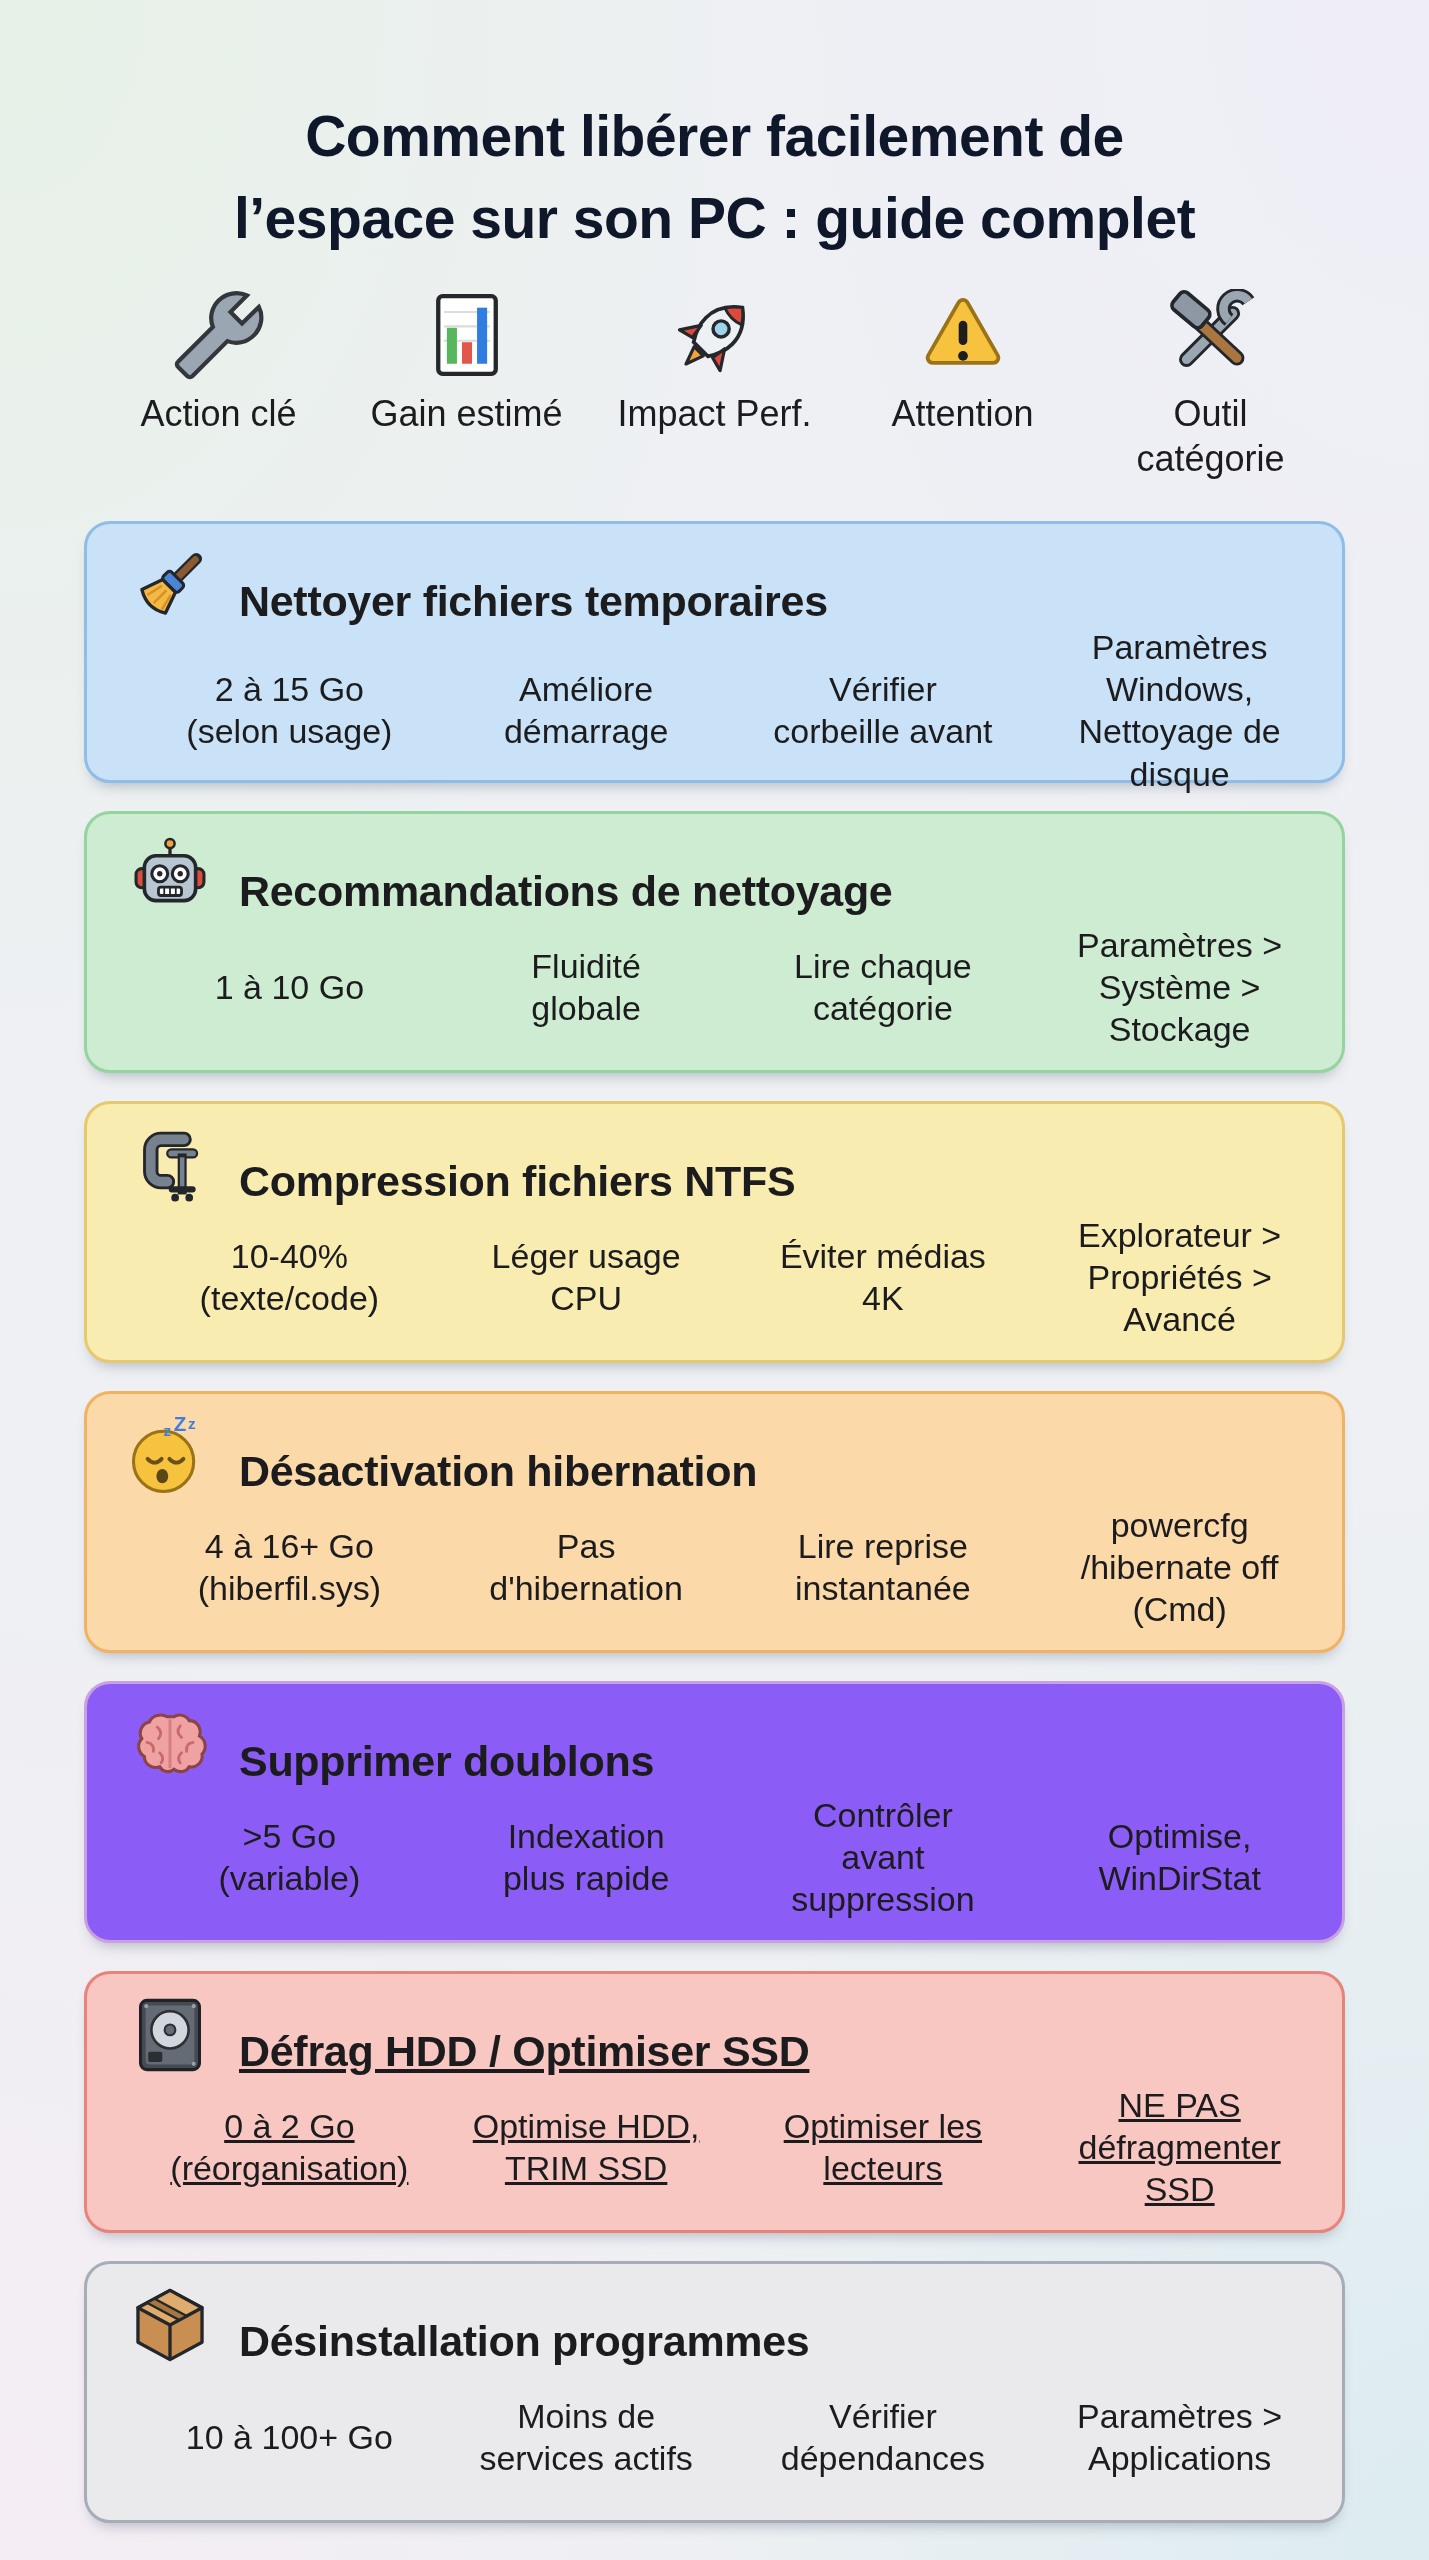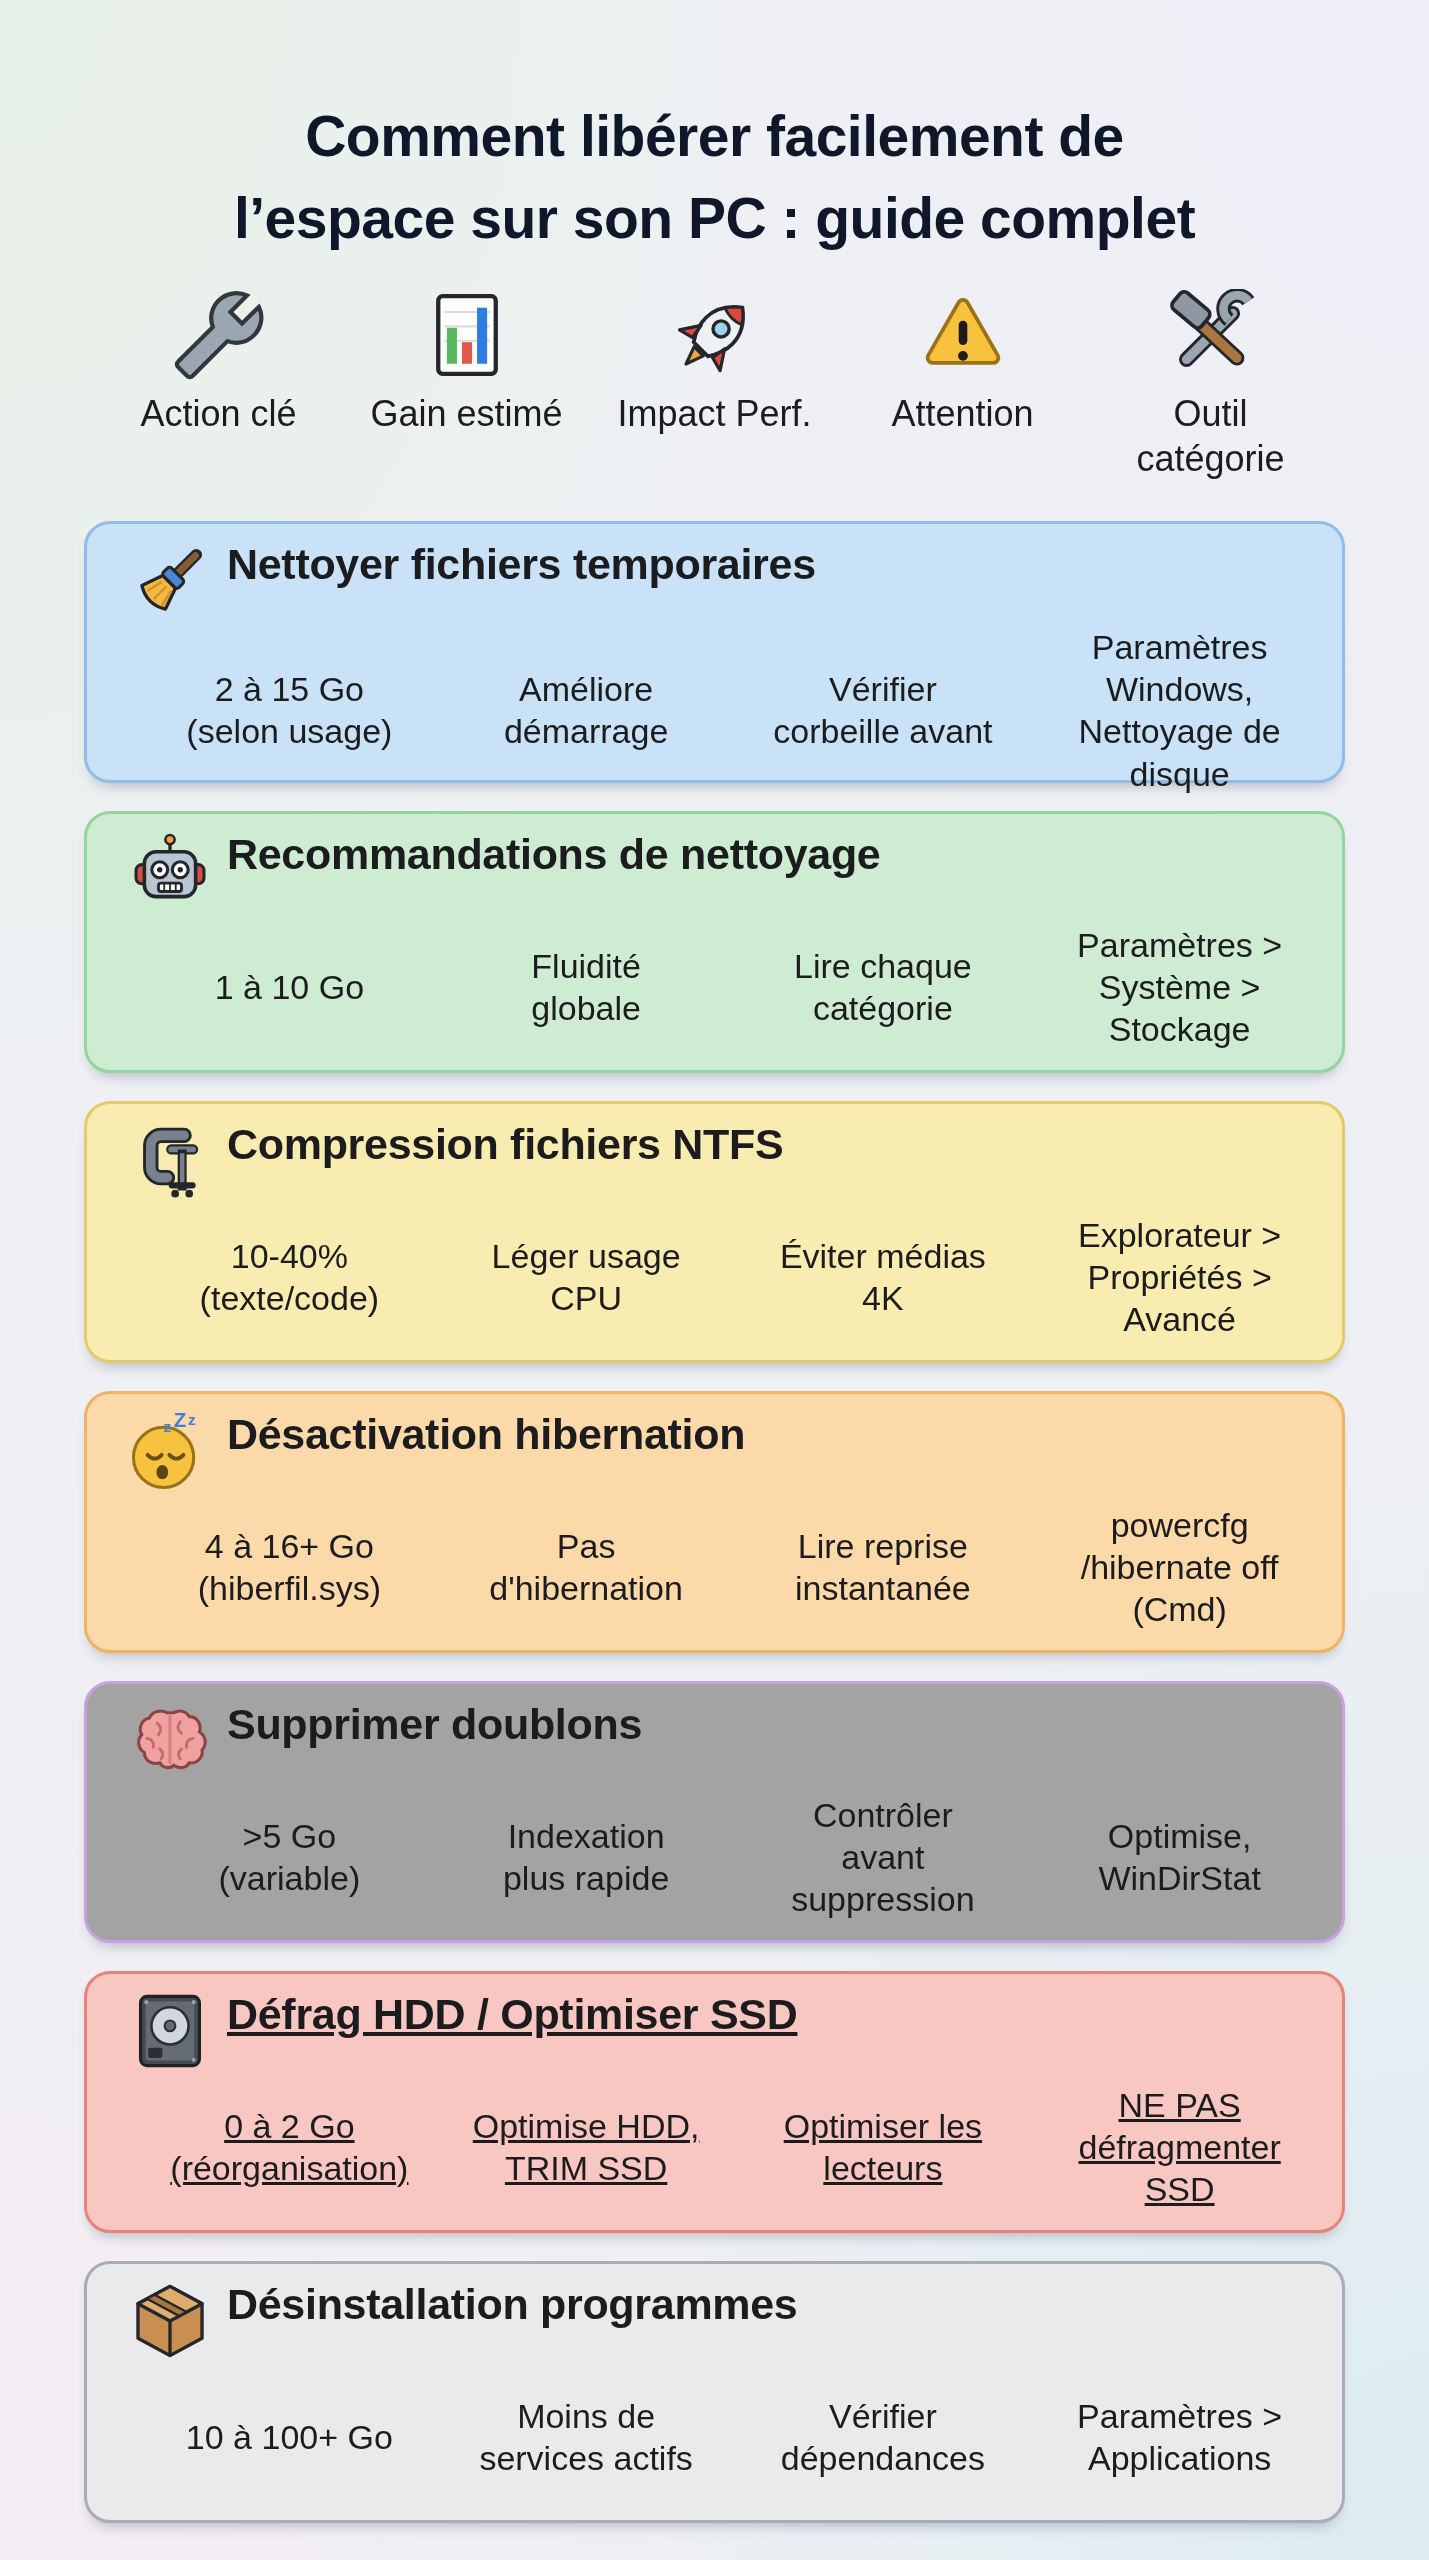--- a/index.html
+++ b/index.html
@@ -25,21 +25,21 @@
   .legend-icon svg{width:100%;height:100%;display:block;}
   .legend-label{margin-top:10px;font-size:36px;line-height:1.25;text-align:center;white-space:pre-line;}
   .cards{margin:40px 84px 0;}
   .card{
     height:262px;box-sizing:border-box;
     border:3px solid #999;border-radius:26px;
     padding:16px 14px 12px 42px;margin-bottom:28px;
     display:flex;flex-direction:column;
     box-shadow:0 9px 14px -7px rgba(80,90,115,.4);
   }
-  .card-header{flex:none;display:flex;align-items:flex-start;gap:16px;height:86px;}
+  .card-header{flex:none;display:flex;align-items:flex-end;gap:28px;height:86px;}
   .card-icon{width:82px;height:82px;flex:none;}
   .card-icon svg{width:100%;height:100%;display:block;}
   .card-title{margin:0;font-size:43px;font-weight:700;letter-spacing:-.3px;}
   .card-row{flex:1;display:grid;grid-template-columns:repeat(4,1fr);align-items:center;padding-left:12px;}
   .cell{font-size:34px;line-height:1.24;text-align:center;justify-self:center;white-space:pre-line;}
 </style>
 </head>
 <body>
 
 <h1 class="page-title">Comment libérer facilement de
@@ -222,21 +222,21 @@
       <div class="cell">Pas
 d'hibernation</div>
       <div class="cell">Lire reprise
 instantanée</div>
       <div class="cell">powercfg
 /hibernate off
 (Cmd)</div>
     </div>
   </section>
 
-  <section class="card" style="background: #a3a3a3; border-color: rgb(201, 160, 226);">
+  <section class="card" style="background: #8b5cf6; border-color: rgb(201, 160, 226);">
     <div class="card-header">
       <span class="card-icon">
         <svg viewBox="0 0 64 64">
             <path d="M30 10c-5-3-12-1-14 4-6 1-9 8-6 13-4 4-3 11 2 14 0 6 6 10 12 8 2 4 8 5 11 2 4 3 10 2 12-2 6 1 11-4 10-10 4-4 3-11-2-14 2-6-2-12-8-12-2-4-8-6-12-3z" fill="#f0a2a2" stroke="#8a4444" stroke-width="2.4"></path>
             <path d="M32 12v38" stroke="#d77f7f" stroke-width="2.4"></path>
             <path d="M22 18q5 4 1 9M40 17q-4 5 1 9M14 30q6 1 5 7M50 30q-6 1-5 7M24 38q4 4 1 8M41 38q-4 4-1 8" fill="none" stroke="#c76a6a" stroke-width="2.2" stroke-linecap="round"></path>
           </svg>
       </span>
       <h2 class="card-title">Supprimer doublons</h2>
     </div>

